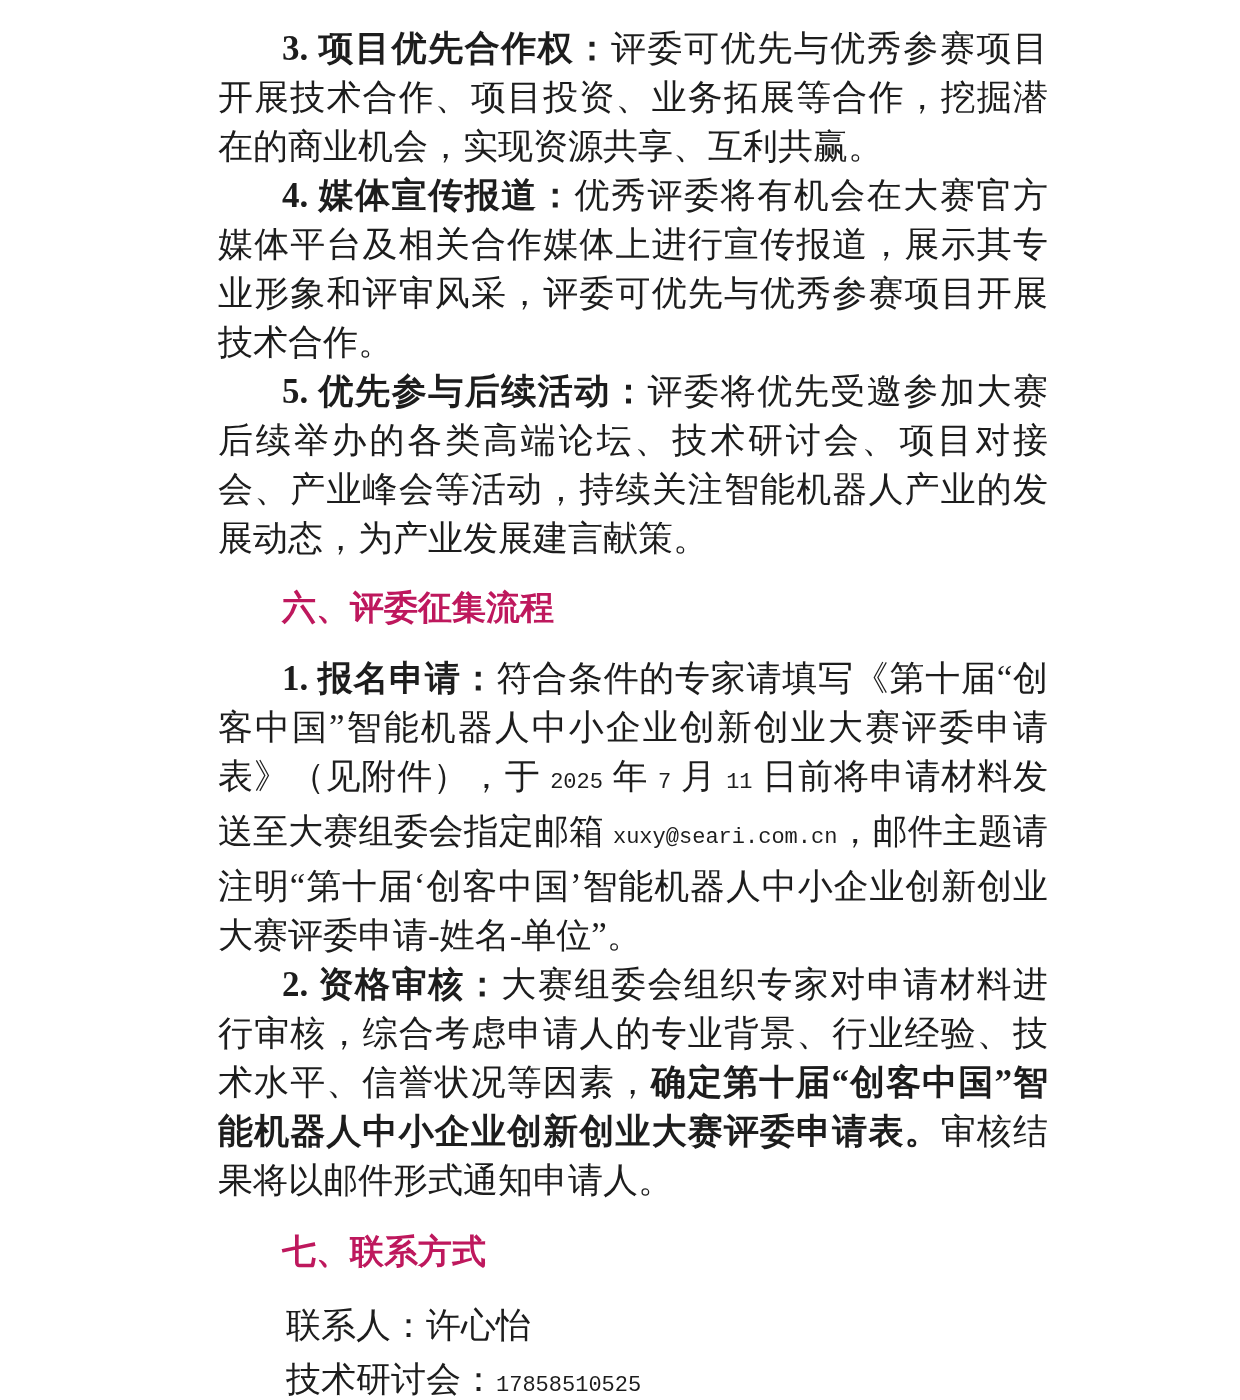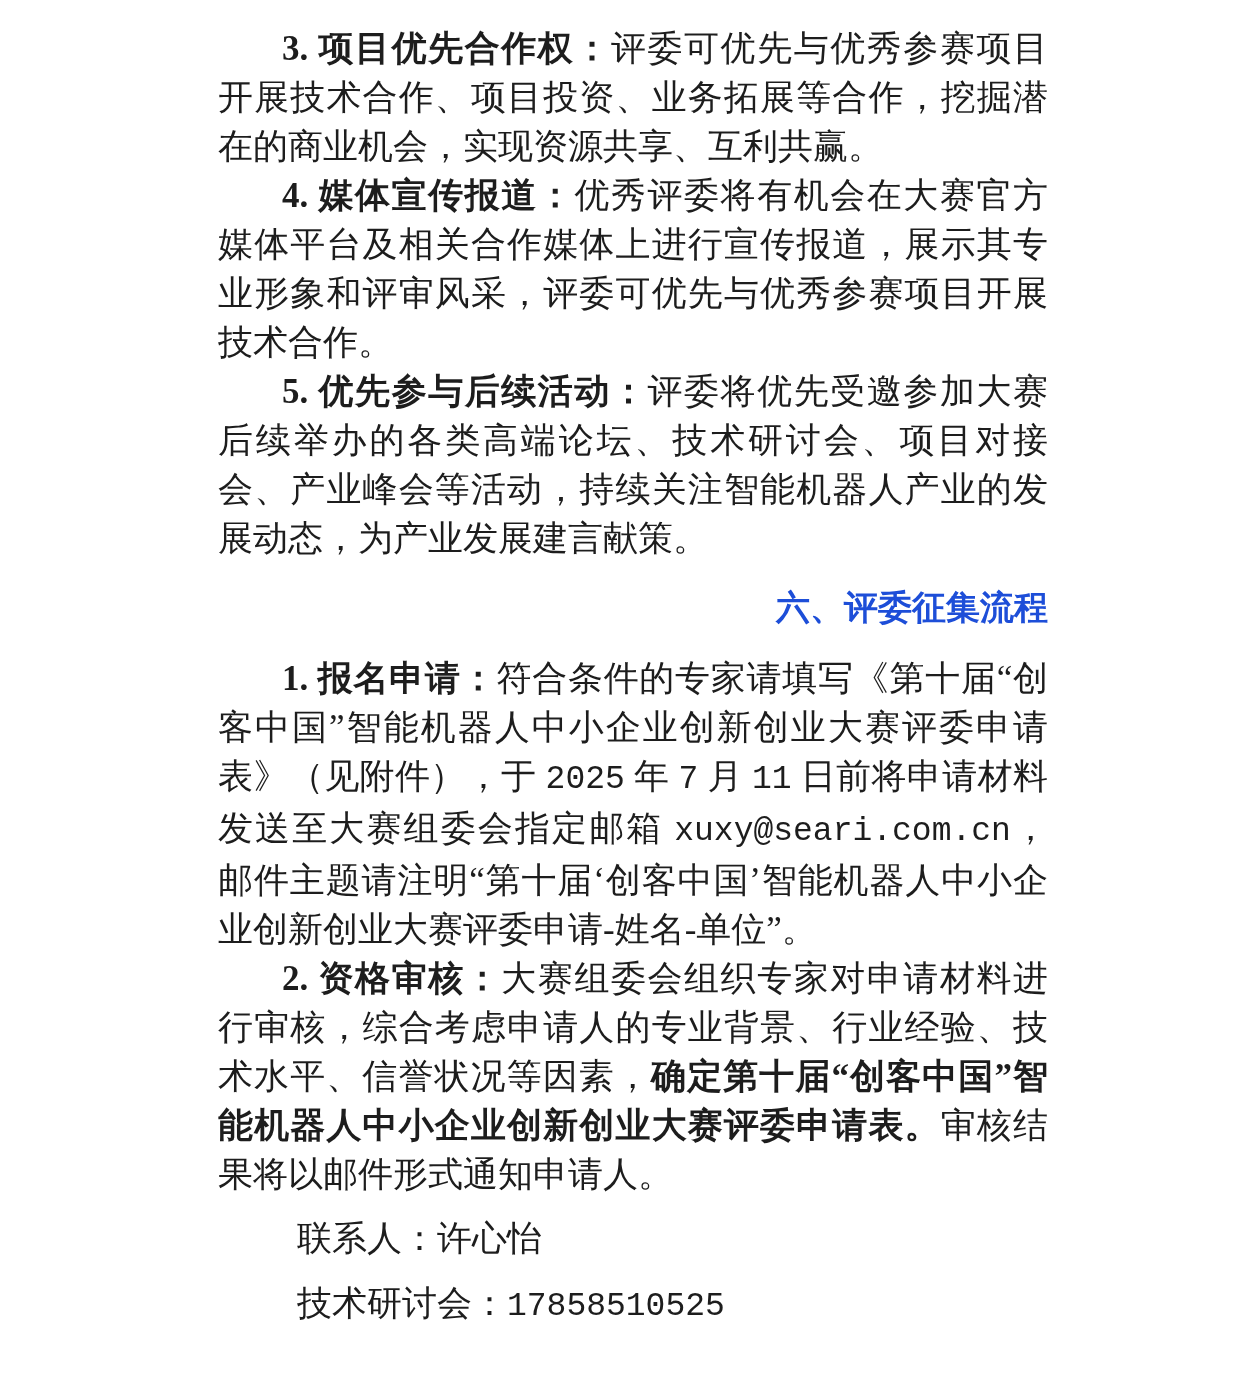--- a/index.html
+++ b/index.html
@@ -24,40 +24,39 @@
     line-height: 49px;
     text-align: justify;
     text-indent: 64px;
     margin: 0;
   }
   .bold {
     font-weight: 700;
   }
   .mono {
     font-family: "Liberation Mono", "DejaVu Sans Mono", monospace;
-    font-size: 33px;
+    font-size: 22px;
   }
   .heading {
     font-family: "Liberation Sans", "DejaVu Sans", sans-serif;
     font-size: 34px;
     font-weight: 700;
-    color: #1d4ed8;
+    color: #be185d;
     line-height: 44px;
     margin: 22px 0 25px 0;
     padding-left: 64px;
-    text-align: right;
   }
   .heading-contact {
     margin: 24px 0 28px 0;
   }
   .contact {
     font-family: "Liberation Serif", "DejaVu Serif", serif;
     font-size: 35px;
     line-height: 50px;
-    margin: 15px;
+    margin: 4px;
     padding-left: 64px;
   }
 </style>
 </head>
 <body>
 
 <div class="page">
   <div class="doc">
 
     <p class="para"><span class="bold">3. 项目优先合作权：</span><span>评委可优先与优秀参赛项目开展技术合作、项目投资、业务拓展等合作，挖掘潜在的商业机会，实现资源共享、互利共赢。</span></p>
@@ -65,20 +64,21 @@
     <p class="para"><span class="bold">4. 媒体宣传报道：</span><span>优秀评委将有机会在大赛官方媒体平台及相关合作媒体上进行宣传报道，展示其专业形象和评审风采，评委可优先与优秀参赛项目开展技术合作。</span></p>
 
     <p class="para"><span class="bold">5. 优先参与后续活动：</span><span>评委将优先受邀参加大赛后续举办的各类高端论坛、技术研讨会、项目对接会、产业峰会等活动，持续关注智能机器人产业的发展动态，为产业发展建言献策。</span></p>
 
     <h2 class="heading">六、评委征集流程</h2>
 
     <p class="para"><span class="bold">1. 报名申请：</span><span>符合条件的专家请填写《第十届“创客中国”智能机器人中小企业创新创业大赛评委申请表》（见附件），于 </span><span class="mono">2025</span><span> 年 </span><span class="mono">7</span><span> 月 </span><span class="mono">11</span><span> 日前将申请材料发送至大赛组委会指定邮箱 </span><span class="mono">xuxy@seari.com.cn</span><span>，邮件主题请注明“第十届‘创客中国’智能机器人中小企业创新创业大赛评委申请-姓名-单位”。</span></p>
 
     <p class="para"><span class="bold">2. 资格审核：</span><span>大赛组委会组织专家对申请材料进行审核，综合考虑申请人的专业背景、行业经验、技术水平、信誉状况等因素，</span><span class="bold">确定第十届“创客中国”智能机器人中小企业创新创业大赛评委申请表。</span><span>审核结果将以邮件形式通知申请人。</span></p>
 
+    <h2 class="heading heading-contact">七、联系方式</h2>
 
     <p class="contact"><span>联系人：</span><span>许心怡</span></p>
 
     <p class="contact"><span>技术研讨会：</span><span class="mono">17858510525</span></p>
 
     <p class="contact"></p>
 
   </div>
 </div>
 

